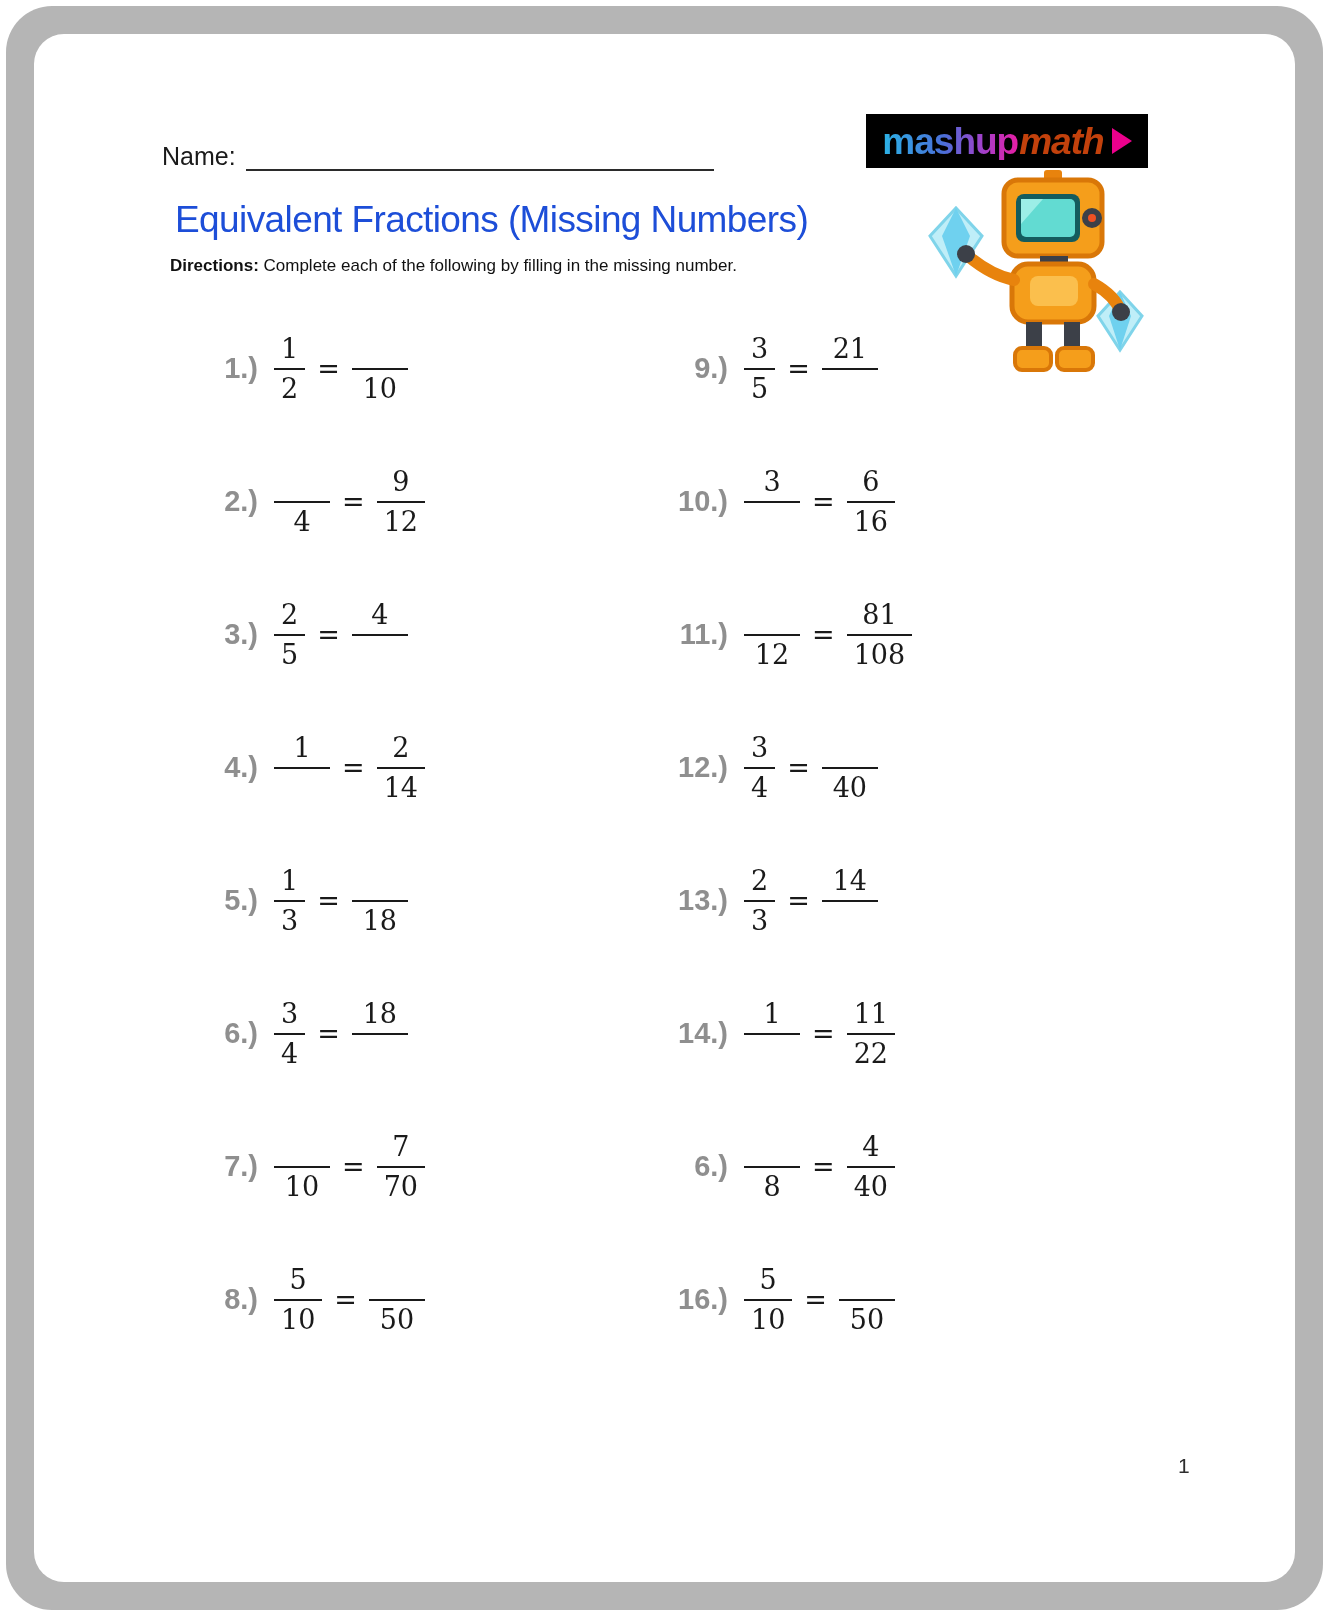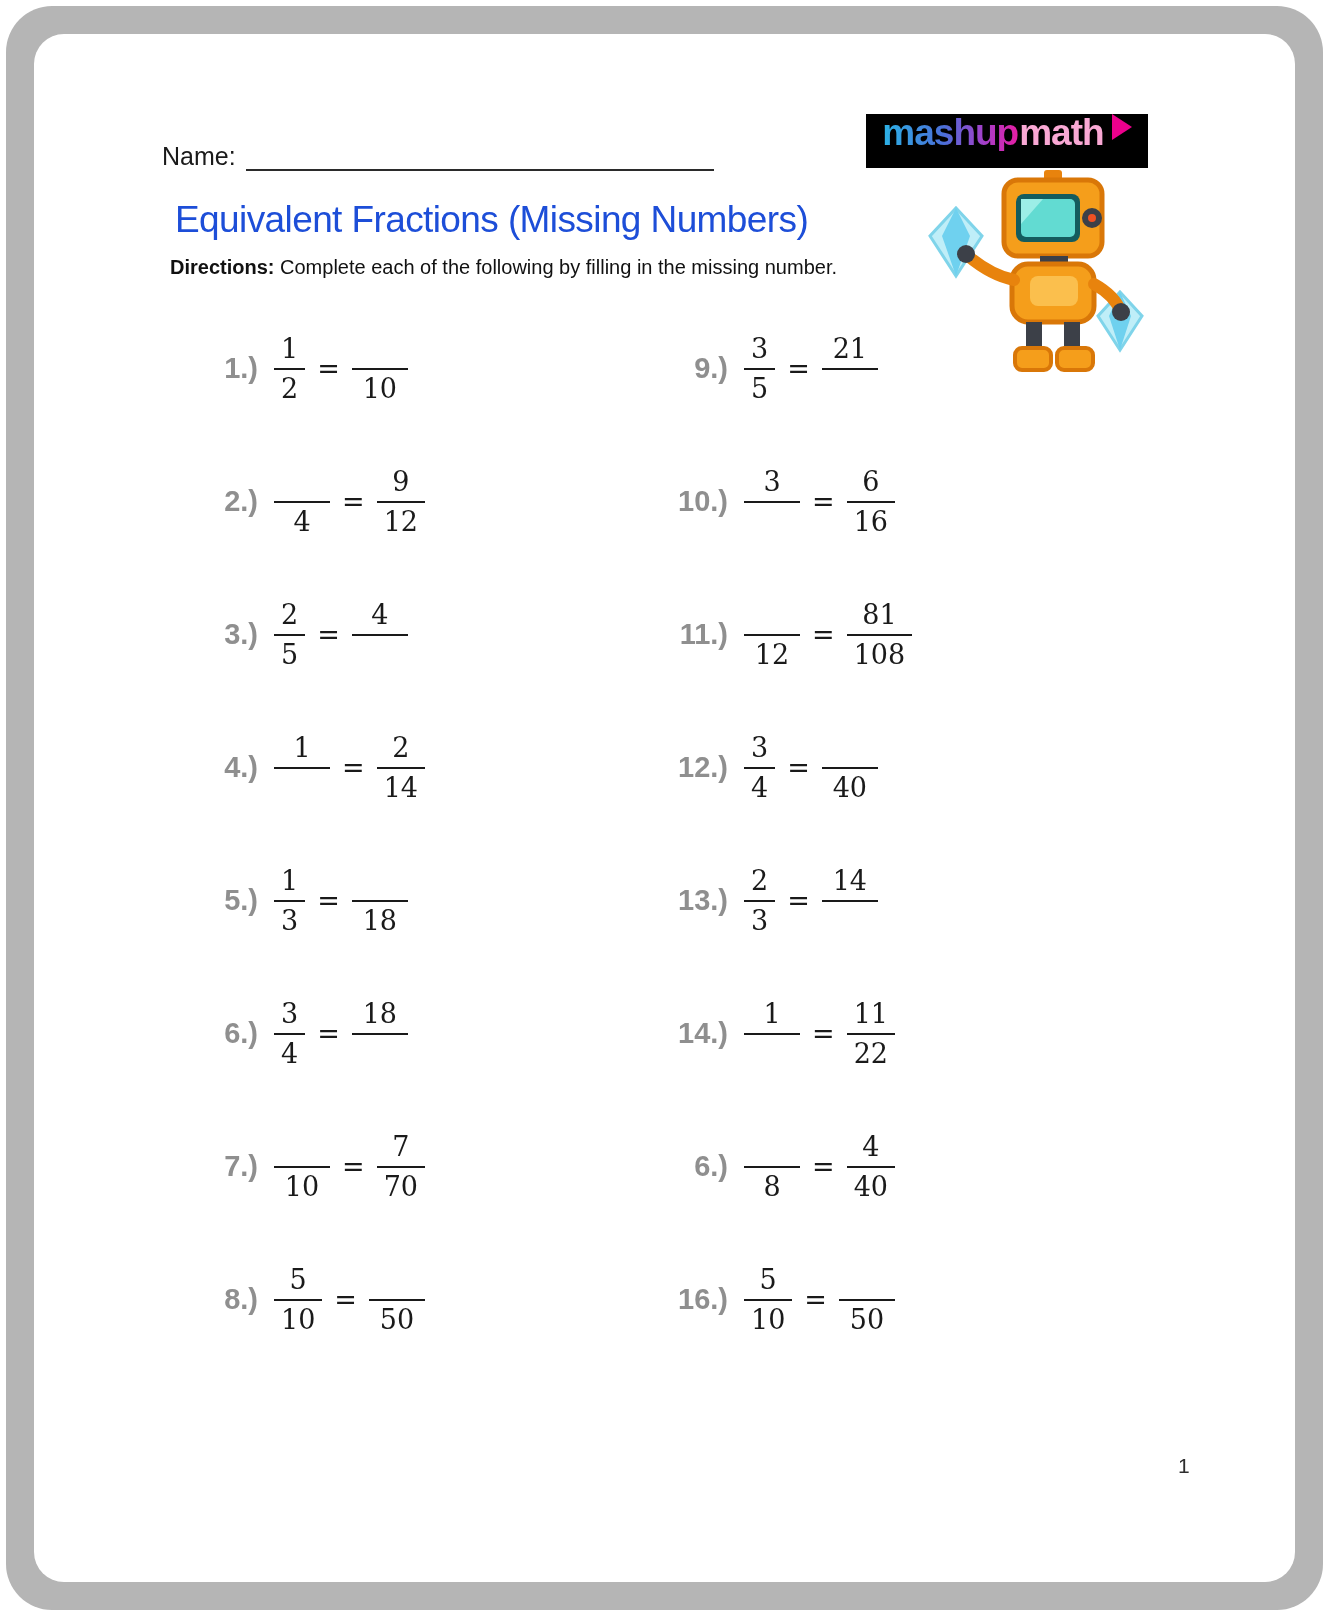--- a/index.html
+++ b/index.html
@@ -18,46 +18,46 @@
   }
   
   .name-row { position:absolute; left:128px; top:108px; font-size:25px; color:#1a1a1a; }
   .name-line {
     display:inline-block; width:468px; height:1.05em; margin-left:10px;
     border-bottom:2px solid #2b2b2b; vertical-align:bottom;
   }
   
   .logo {
     position:absolute; left:832px; top:80px; width:282px; height:54px;
-    background:#000; display:flex; align-items:flex-start; justify-content:center;
+    background:#000; display:flex; align-items:center; justify-content:center;
     gap:1px;
   }
   .logo-word { font-size:37px; font-weight:700; letter-spacing:-1px; line-height:1; }
   .logo-mashup { color:#4a6fd8; }
   @supports ((-webkit-background-clip: text) or (background-clip: text)) {
     .logo-mashup {
       background:linear-gradient(90deg,#2bb3e6 0%,#4a6fd8 45%,#a43fc9 75%,#e61ea4 100%);
       -webkit-background-clip:text; background-clip:text; color:transparent;
     }
   }
-  .logo-math { color:#f9a8d4; }
+  .logo-math { color:#c2410c;font-style:italic; }
   .logo-play {
     width:0; height:0; margin-left:7px;
     border-left:20px solid #ec008c;
     border-top:13px solid transparent;
     border-bottom:13px solid transparent;
   }
   
   .robot { position:absolute; left:884px; top:130px; }
   
   .title {
     position:absolute; left:136px; top:160px; margin:5px;
     font-size:37px; font-weight:400; color:#1d4ed8; letter-spacing:-0.6px;
   }
-  .directions { position:absolute; left:136px; top:222px; margin:0; font-size:20px; color:#111; }
+  .directions { position:absolute; left:136px; top:222px; margin:0; font-size:17px; color:#111; }
   
   .problems {
     position:absolute; left:150px; top:268px;
     display:grid;
     grid-template-rows:repeat(8,133px);
     grid-template-columns:470px 470px;
     grid-auto-flow:column;
   }
   .problem { display:flex; align-items:center; }
   .plabel {

